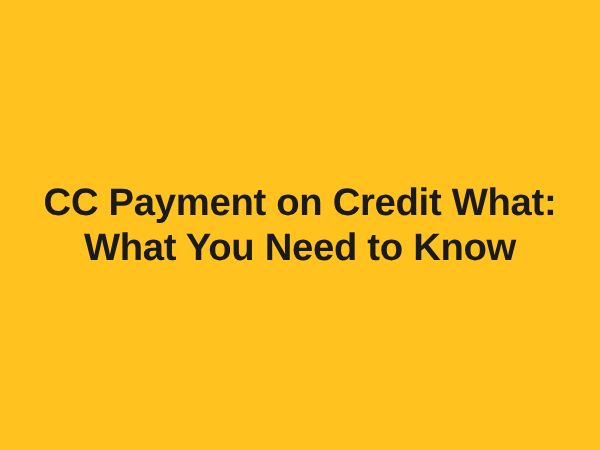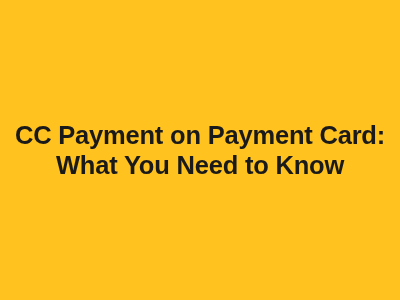--- a/index.html
+++ b/index.html
@@ -52,17 +52,17 @@
     -webkit-font-smoothing: antialiased;
   }
 </style>
 </head>
 <body>
 
 <div class="banner" style="background: rgb(255, 194, 31);">
 
   <div class="headline-wrap">
 
-    <h1 class="headline" style="color: rgb(26, 26, 26);">CC Payment on Payment Card: What You Need to Know</h1>
+    <h1 class="headline" style="color: rgb(26, 26, 26);">CC Payment on Credit What: What You Need to Know</h1>
 
   </div>
 
 </div>
 
 </body></html>

